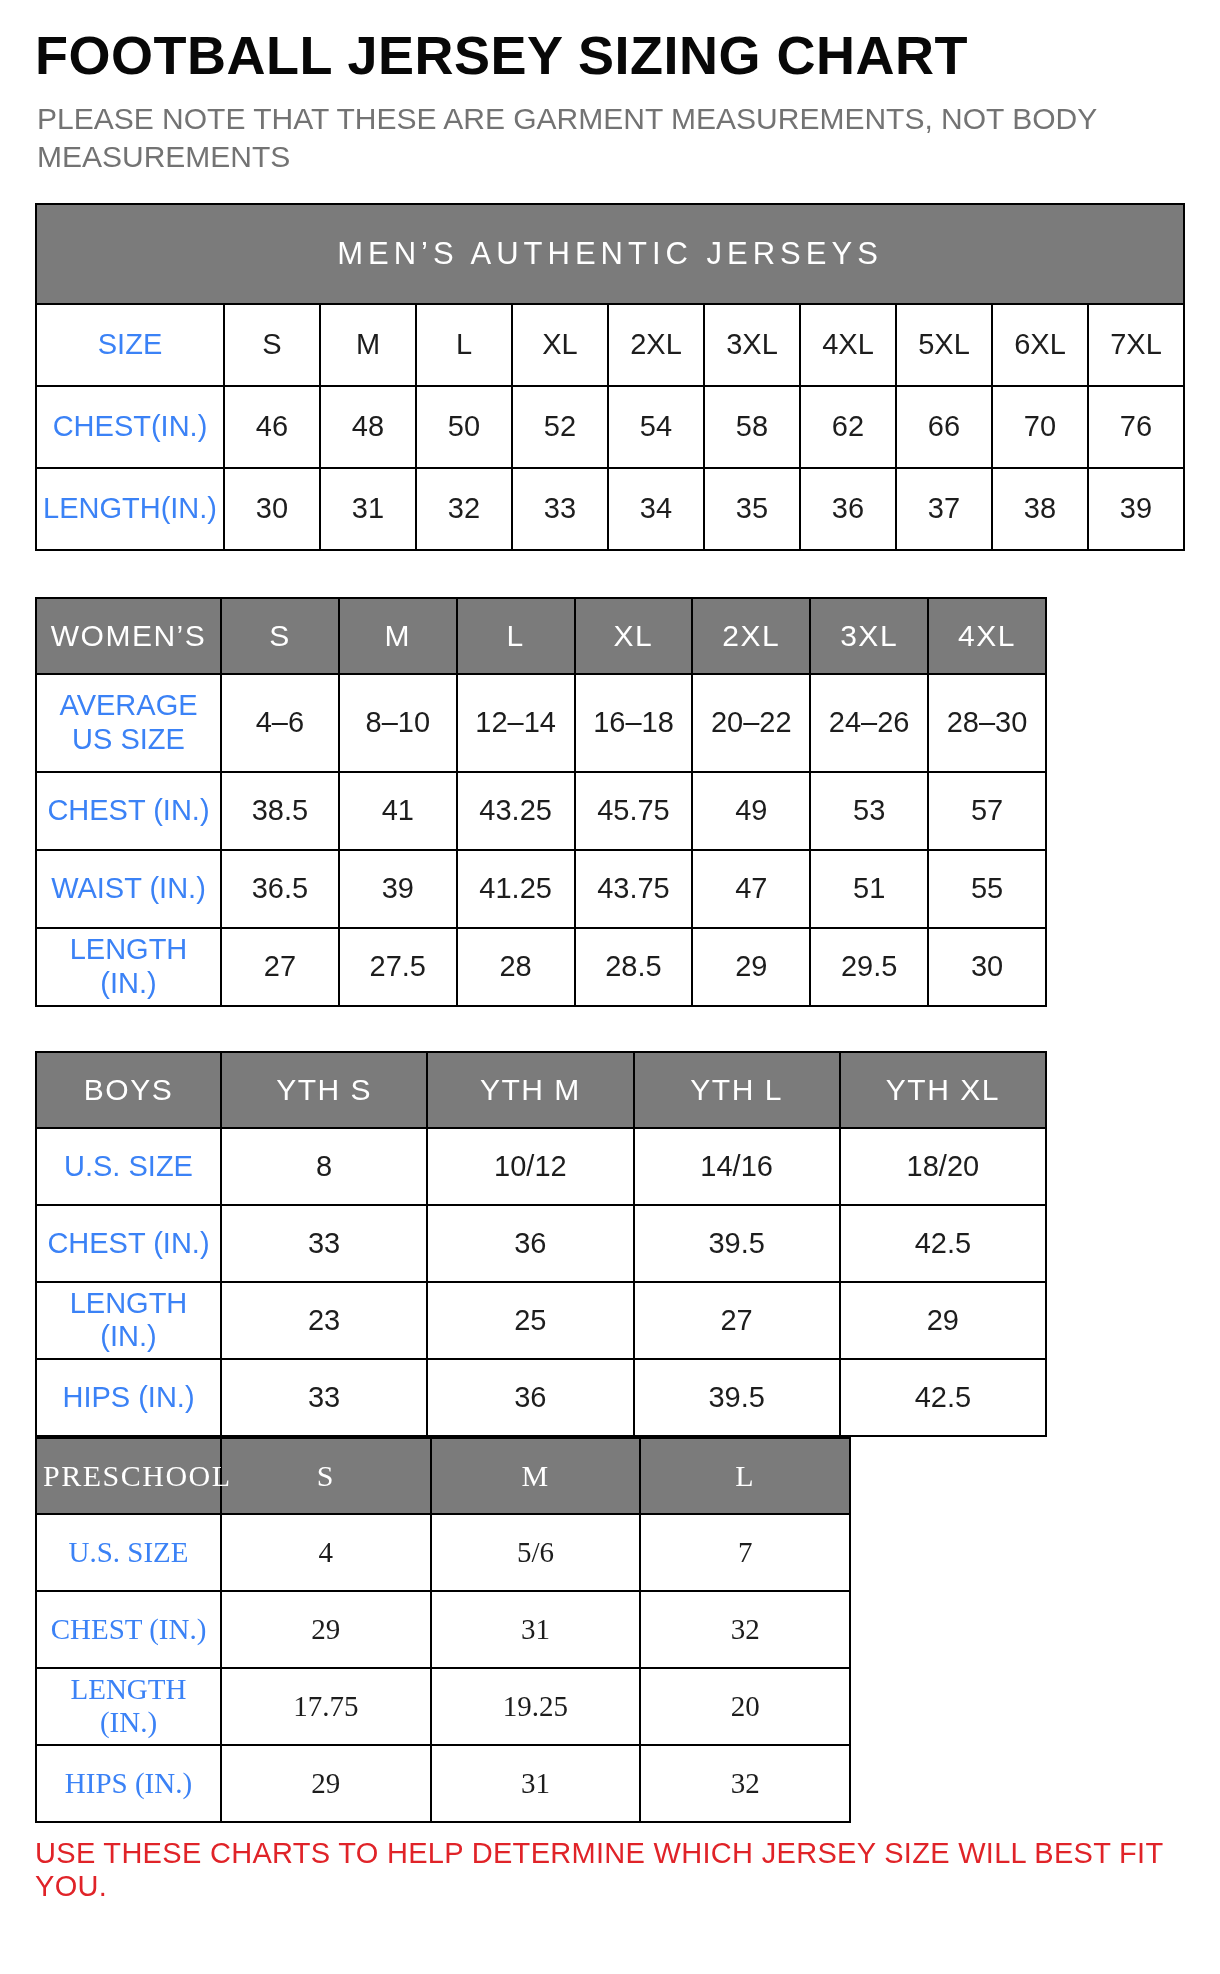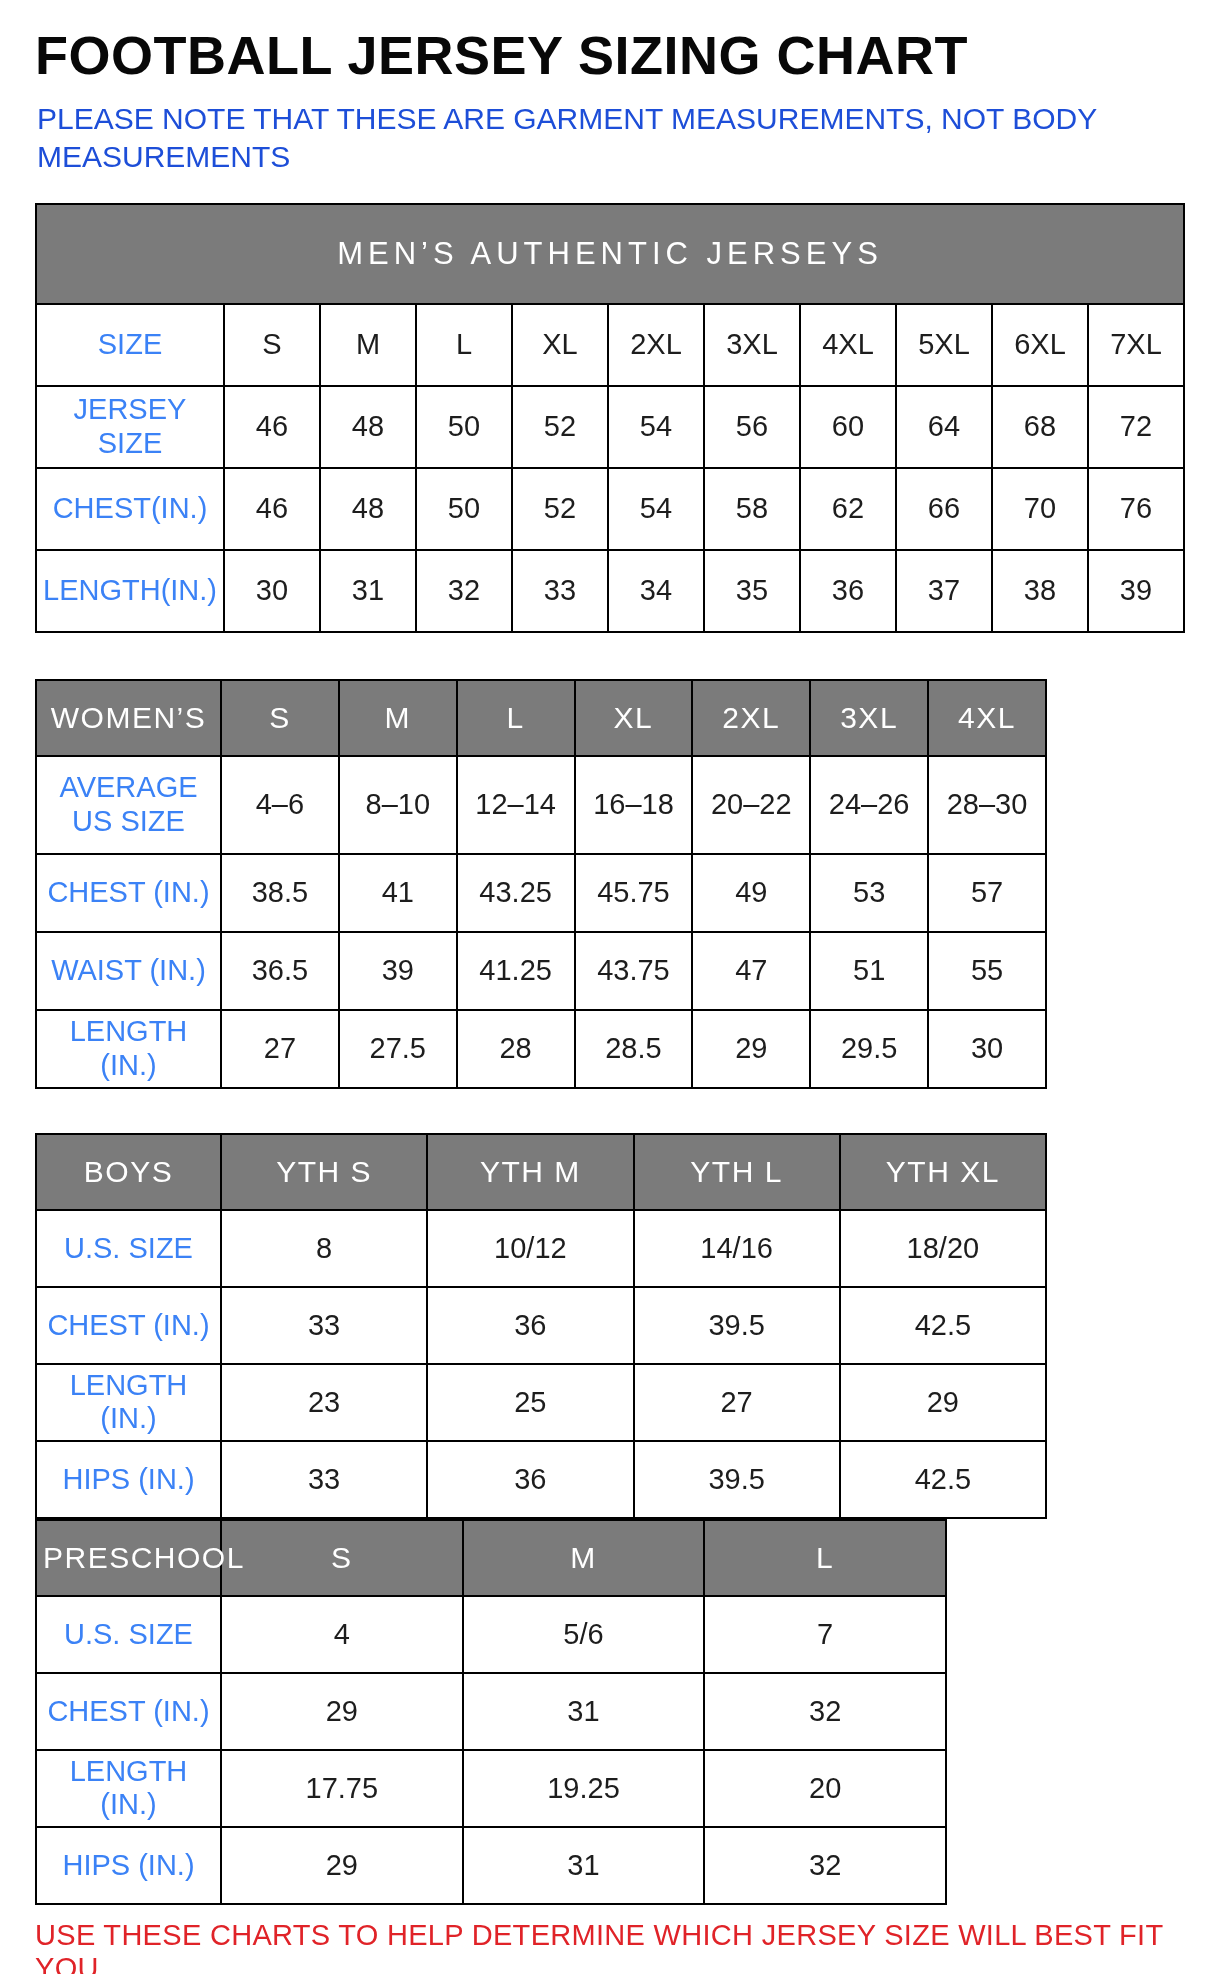--- a/index.html
+++ b/index.html
@@ -12,21 +12,21 @@
     font-size: 54px;
     font-weight: 800;
     letter-spacing: 0.5px;
     color: #080808;
   }
   .note {
     margin: 0 0 26px 2px;
     max-width: 1110px;
     font-size: 30px;
     line-height: 1.28;
-    color: #1d4ed8;
+    color: #737373;
   }
 
   table { border-collapse: collapse; table-layout: fixed; }
   th, td {
     border: 2px solid #000;
     text-align: center;
     vertical-align: middle;
     font-weight: 400;
     padding: 0 6px;
   }
@@ -51,21 +51,21 @@
   .mens { width: 1150px; margin-bottom: 46px; }
   .mens td { height: 82px; }
 
   .womens { width: 1012px; margin-bottom: 44px; }
   .womens td { height: 78px; }
   .womens tr.tall td { height: 98px; }
 
   .boys { width: 1012px; }
   .boys td { height: 77px; }
 
-  .preschool { width: 912px; }
+  .preschool { width: 816px; font-family: Liberation Serif, serif; }
   .preschool td { height: 77px; }
 
   .footer {
     margin-top: 14px;
     font-size: 29px;
     letter-spacing: 0.3px;
     color: #e02328;
   }
 </style>
 </head>
@@ -103,33 +103,20 @@
         <td>L</td>
         <td>XL</td>
         <td>2XL</td>
         <td>3XL</td>
         <td>4XL</td>
         <td>5XL</td>
         <td>6XL</td>
         <td>7XL</td>
       </tr>
       <tr>
-        <td class="lbl">JERSEY SIZE</td>
-        <td>46</td>
-        <td>48</td>
-        <td>50</td>
-        <td>52</td>
-        <td>54</td>
-        <td>56</td>
-        <td>60</td>
-        <td>64</td>
-        <td>68</td>
-        <td>72</td>
-      </tr>
-      <tr>
         <td class="lbl">CHEST(IN.)</td>
         <td>46</td>
         <td>48</td>
         <td>50</td>
         <td>52</td>
         <td>54</td>
         <td>58</td>
         <td>62</td>
         <td>66</td>
         <td>70</td>

